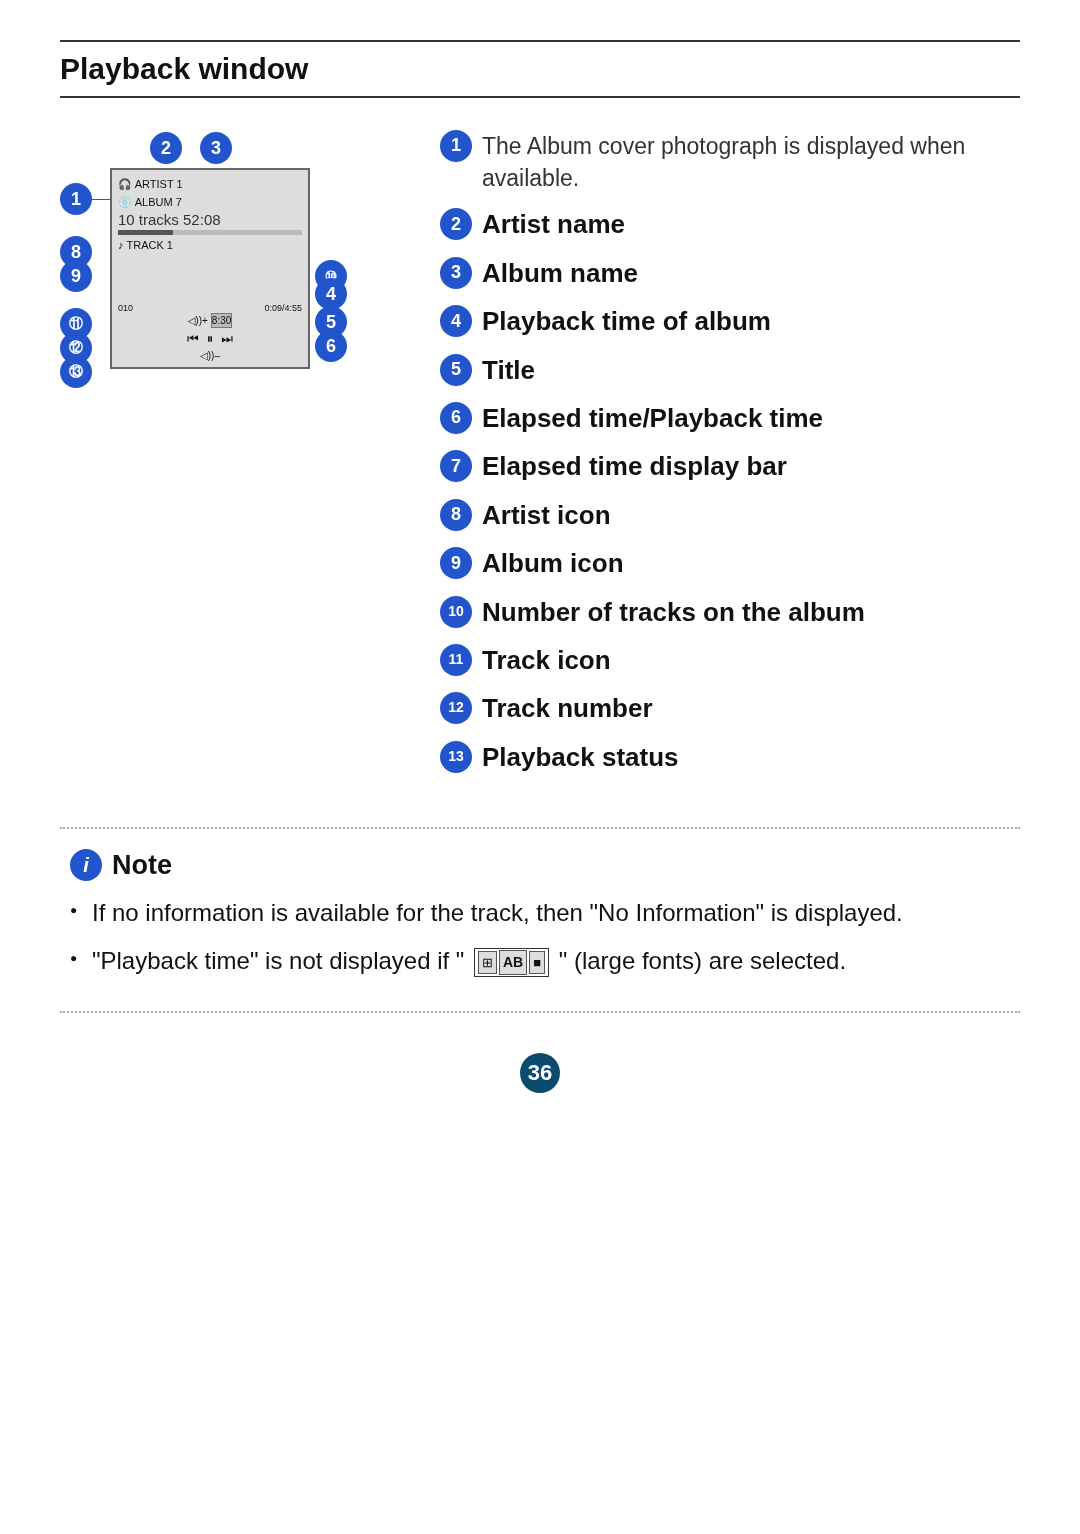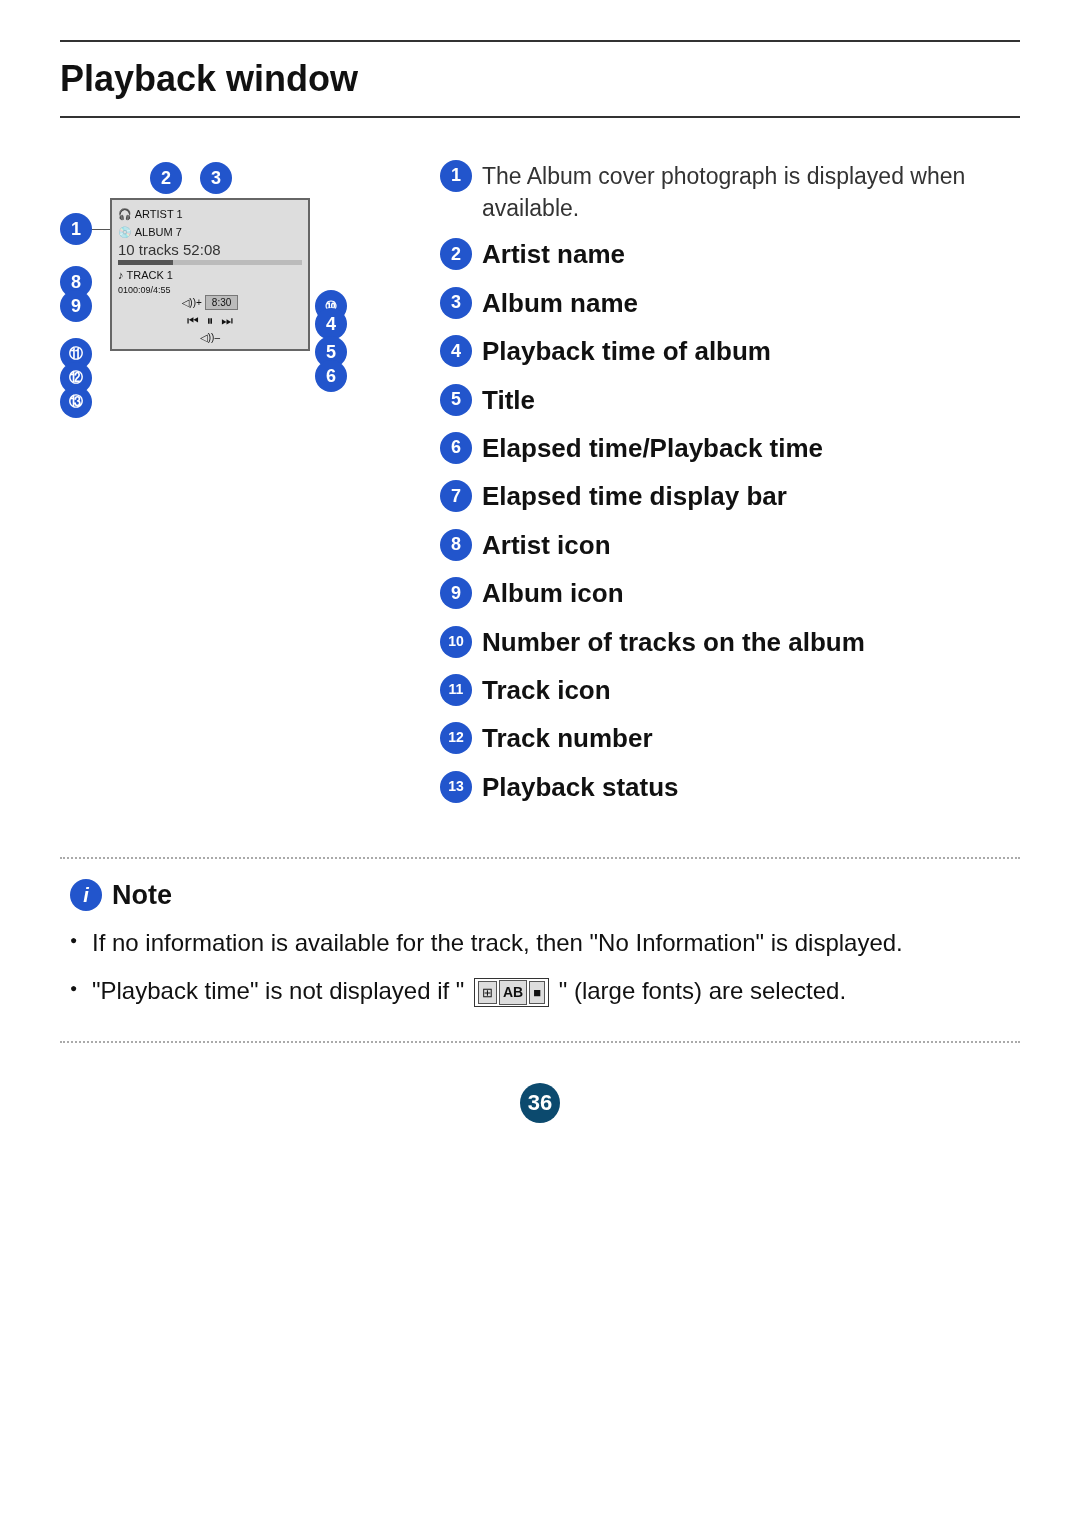--- a/index.html
+++ b/index.html
@@ -8,26 +8,26 @@
       background: #fff;
       width: 1080px;
       min-height: 1534px;
       padding: 40px 60px;
       font-size: 26px;
       color: #111;
     }
 
     
     .section-title {
-      font-size: 36px;
+      font-size: 30px;
       font-weight: bold;
       border-top: 2px solid #333;
       border-bottom: 2px solid #333;
-      padding: 16px 0;
-      margin-bottom: 30px;
+      padding: 10px 0;
+      margin-bottom: 20px;
     }
 
     
     .main-content {
       display: flex;
       gap: 40px;
       margin-bottom: 40px;
     }
 
     
@@ -229,36 +229,38 @@
       position: relative;
     }
     .pbar-fill {
       width: 30%;
       height: 100%;
       background: #555;
     }
 
     .time-line {
       display: flex;
+      justify-content: space-between;
       font-size: 9px;
+      margin-top: 48px;
     }
 
     .vol-line {
       display: flex;
       align-items: center;
       justify-content: center;
       font-size: 10px;
       gap: 3px;
     }
 
     .time-rect {
       border: 1px solid #777;
       background: #bbb;
       font-size: 10px;
-      padding: 1px 6px;
+      padding: 1px 0;
     }
 
     .ctrl-line {
       display: flex;
       align-items: center;
       justify-content: center;
       gap: 8px;
       font-size: 13px;
       padding: 3px 0;
     }

